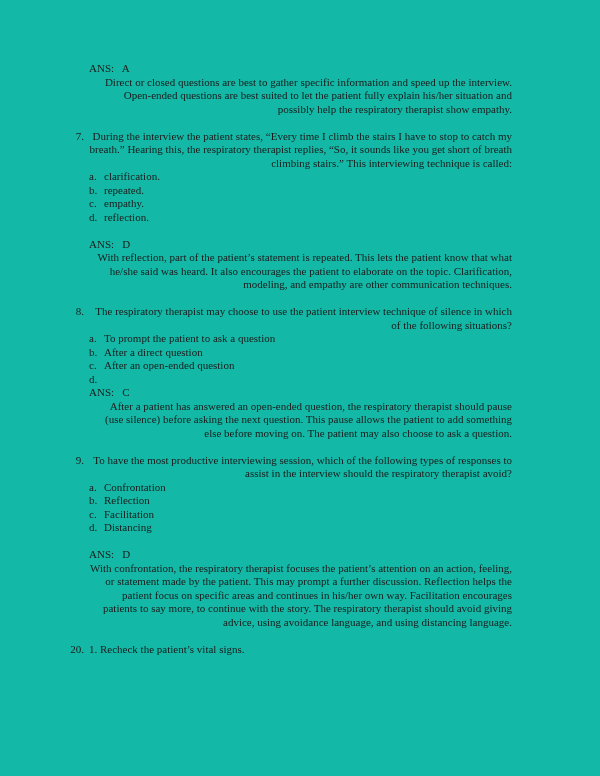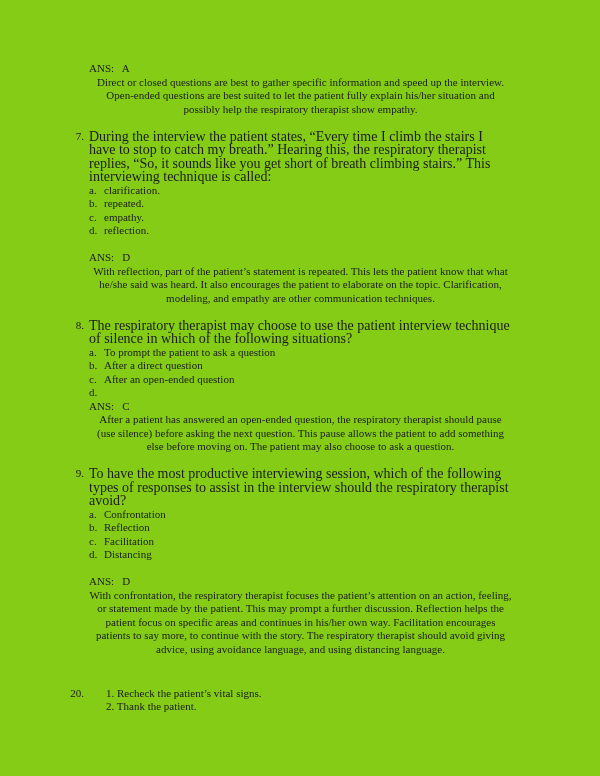--- a/index.html
+++ b/index.html
@@ -11,21 +11,21 @@
     width: 600px;
     height: 776px;
     font-family: "Liberation Serif", "DejaVu Serif", serif;
     color: #1b1b1b;
     -webkit-font-smoothing: antialiased;
   }
   .page {
     position: relative;
     width: 600px;
     height: 776px;
-    background: #84cc16;
+    background: #14b8a6;
     overflow: hidden;
   }
   .content {
     position: absolute;
     left: 70px;
     top: 62px;
     width: 442px;
   }
 
   
@@ -44,36 +44,36 @@
   .qnum {
     position: absolute;
     left: 0;
     top: 0;
     width: 14px;
     text-align: right;
     font-size: 11px;
     line-height: 13.5px;
   }
   .qbody {
-    font-size: 14px;
+    font-size: 11px;
     line-height: 13.5px;
-    text-align: left;
+    text-align: right;
   }
 
   
   .ansblock {
     padding-left: 19px;
     font-size: 11px;
     line-height: 13.5px;
   }
   .ans-label {
     white-space: pre;
   }
   .expl {
-    text-align: center;
+    text-align: right;
   }
 
   
   .options {
     list-style: none;
     margin: 0;
     padding: 0;
   }
   .option {
     position: relative;
@@ -84,21 +84,21 @@
   .option .marker {
     position: absolute;
     left: 0;
     top: 0;
     width: 11px;
     text-align: left;
   }
   
   .numlist {
     list-style: none;
-    margin: 17px;
+    margin: 0;
     padding: 0;
   }
   .numitem {
     font-size: 11px;
     line-height: 13.5px;
     white-space: pre;
   }
 </style>
 </head>
 <body>
@@ -155,17 +155,16 @@
       <div class="gap"></div>
       <div class="block ansblock">
         <div class="ans-label">ANS:   D</div>
         <div class="expl">With confrontation, the respiratory therapist focuses the patient’s attention on an action, feeling, or statement made by the patient. This may prompt a further discussion. Reflection helps the patient focus on specific areas and continues in his/her own way. Facilitation encourages patients to say more, to continue with the story. The respiratory therapist should avoid giving advice, using avoidance language, and using distancing language.</div>
       </div>
       <div class="gap"></div>
       <div class="block qitem">
         <div class="qnum">20.</div>
         <ul class="numlist">
           <li class="numitem">1. Recheck the patient’s vital signs.</li>
-          <li class="numitem">2. Thank the patient.</li>
         </ul>
       </div>
     </div>
 </div>
 
 </body></html>

